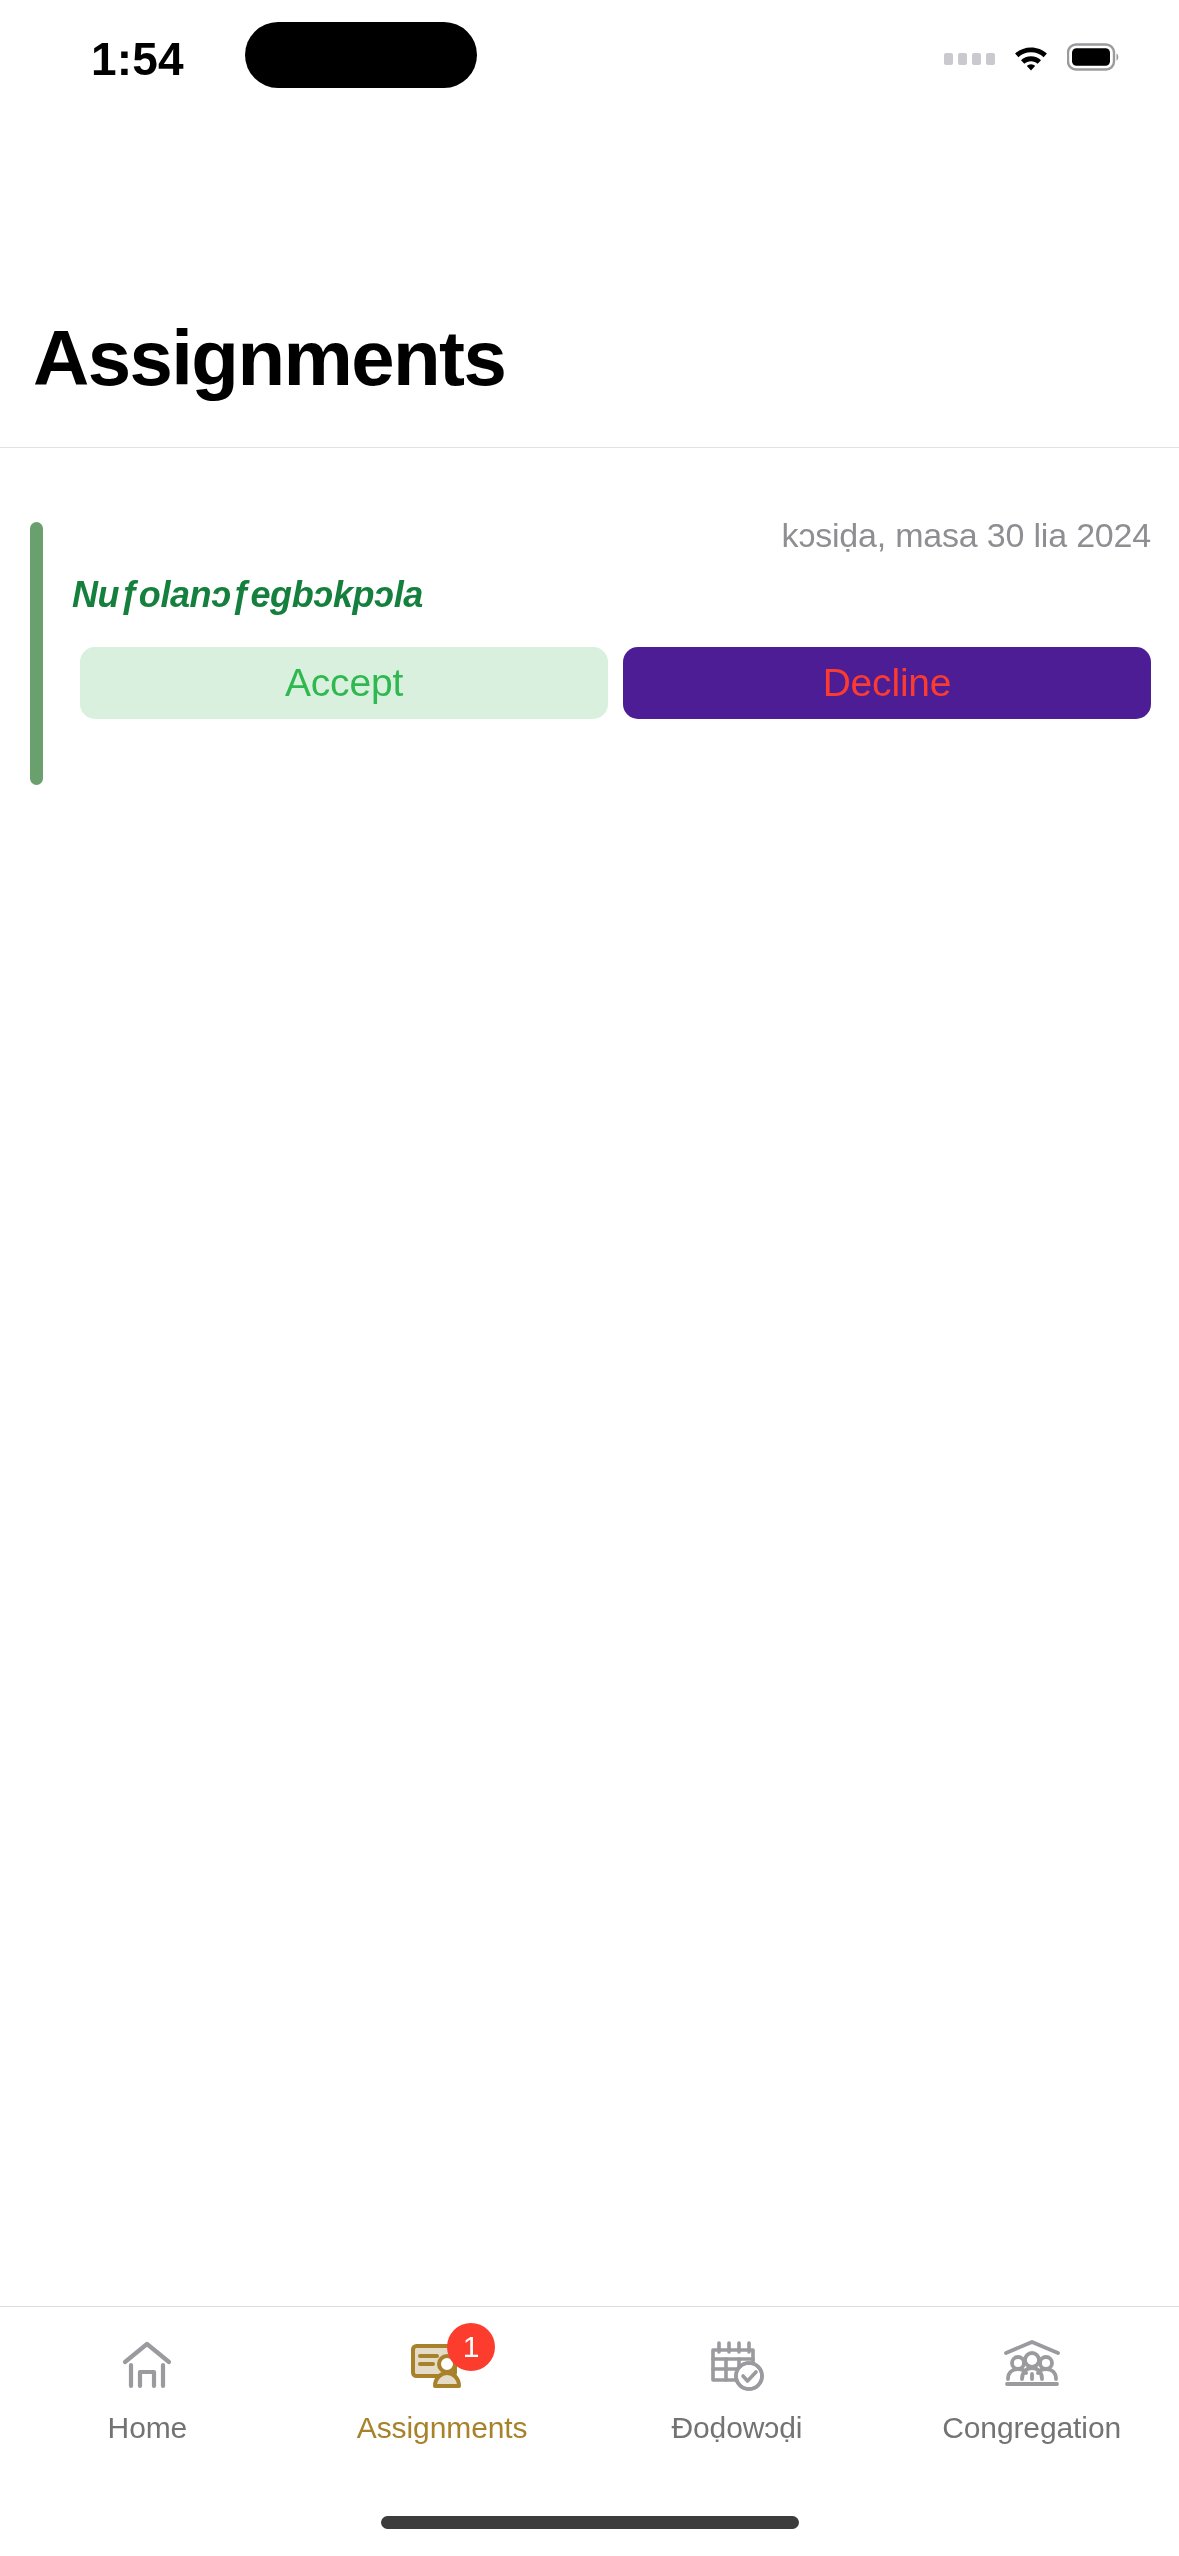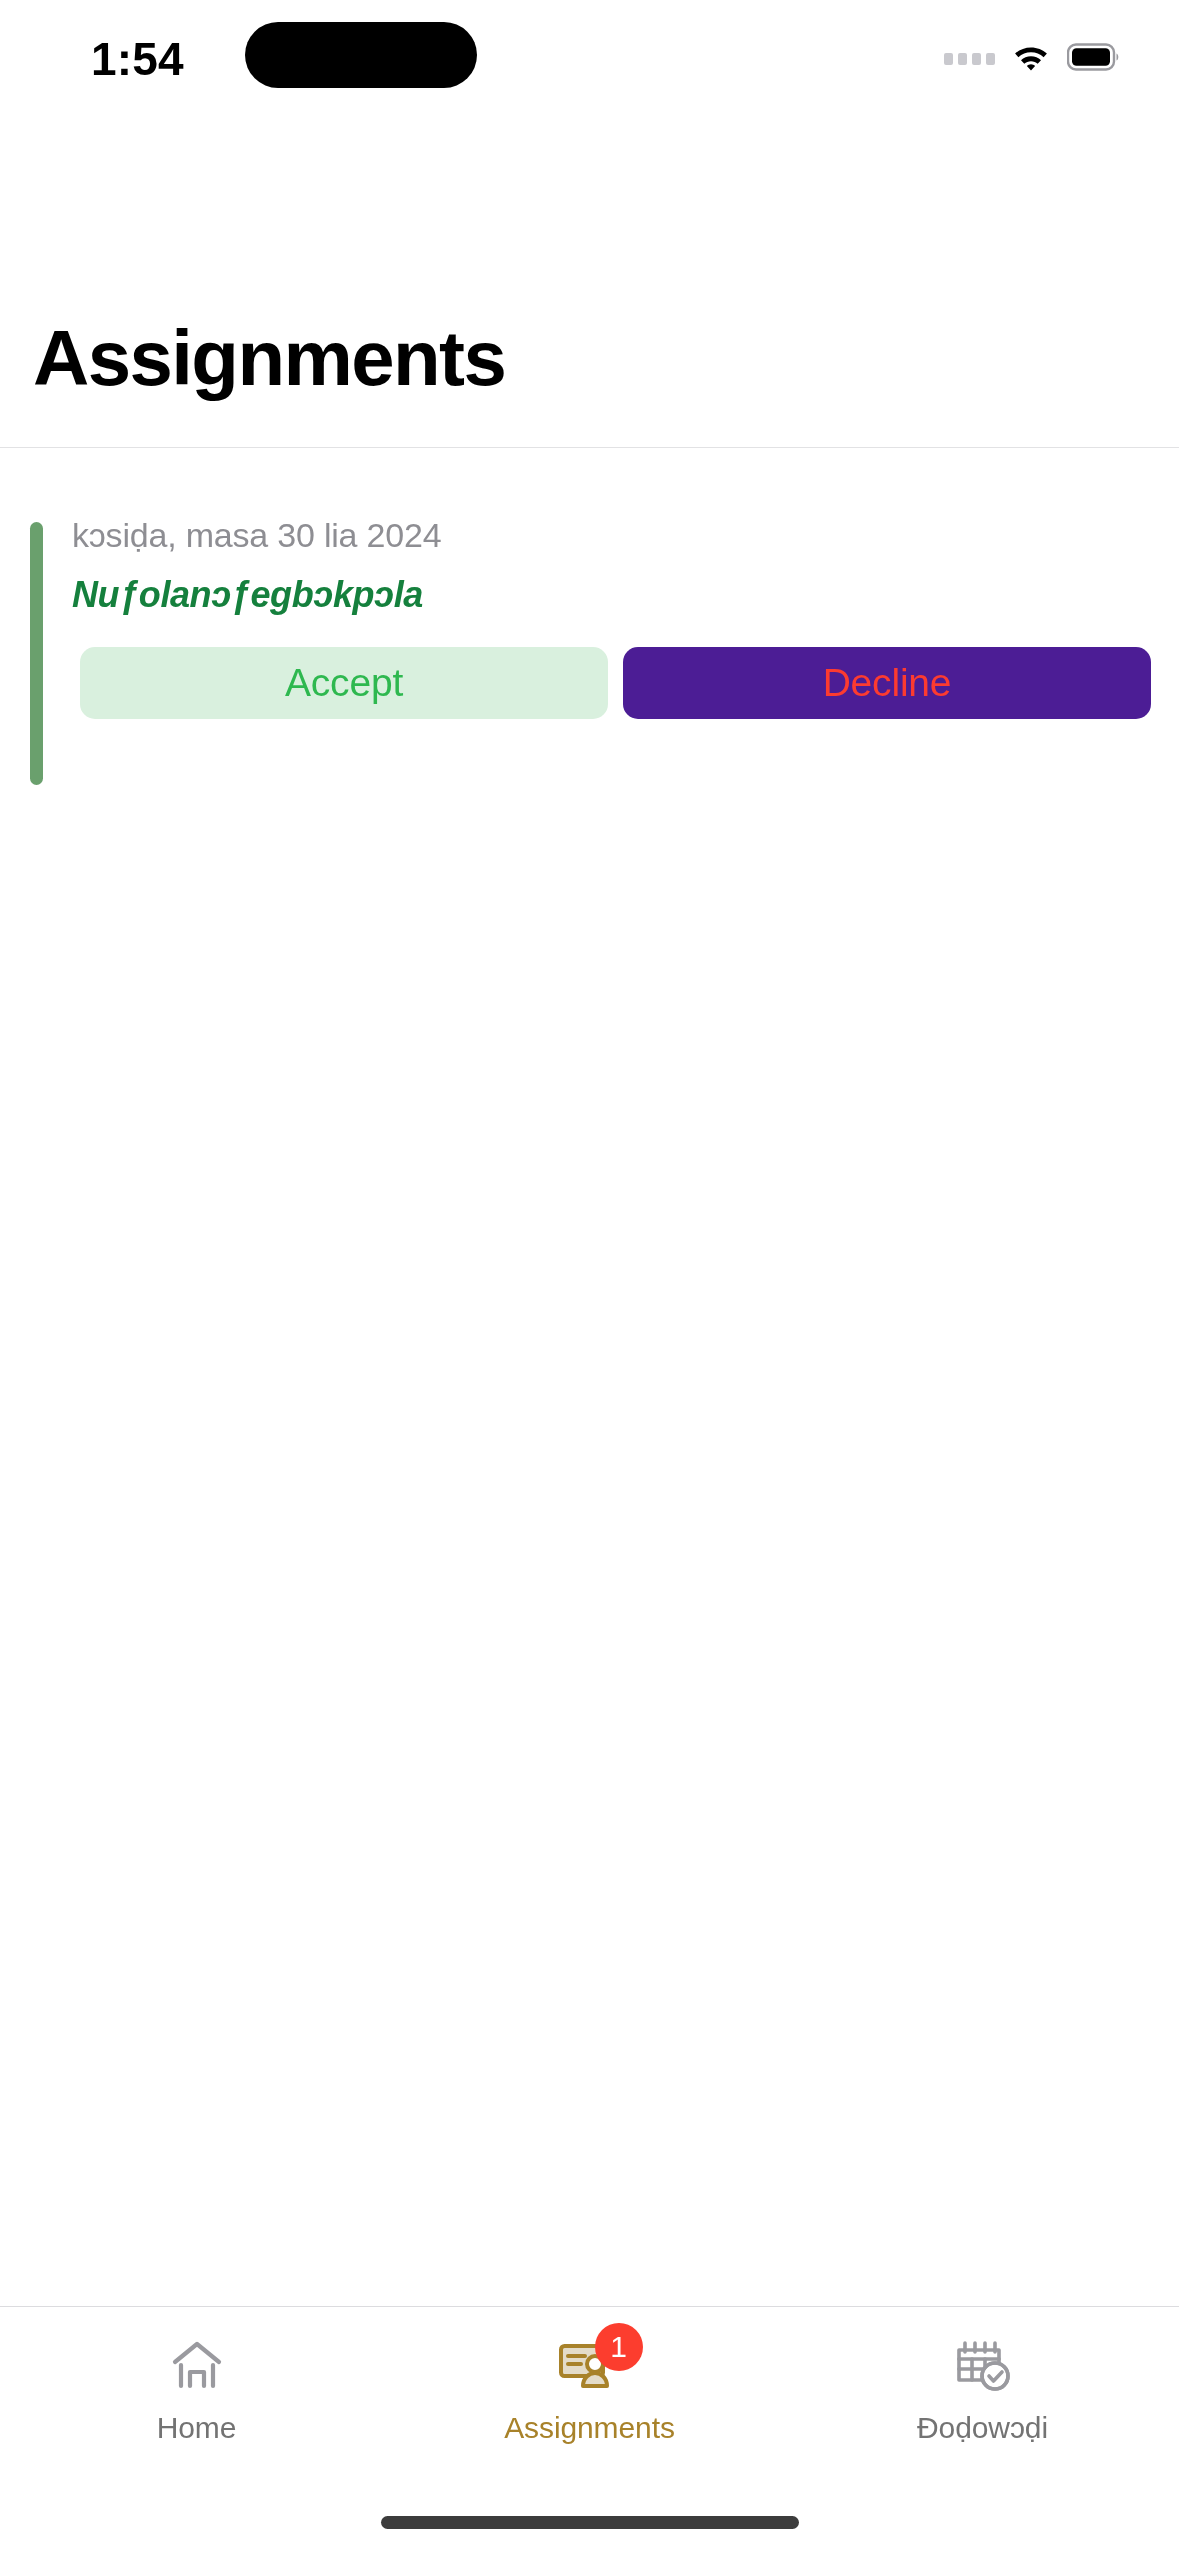--- a/index.html
+++ b/index.html
@@ -119,20 +119,21 @@
     padding-left: 29px;
     padding-right: 28px;
   }
   .card-date {
     font-size: 34px;
     line-height: 42px;
     color: #8e8e93;
     font-weight: 400;
     letter-spacing: -0.2px;
     padding-top: 14px;
+    text-align: right;
   }
   .card-name {
     margin-top: 14px;
     font-size: 36px;
     line-height: 50px;
     font-weight: 700;
     font-style: italic;
     color: #15803d;
     letter-spacing: -0.4px;
   }
@@ -324,18 +325,34 @@
             <path d="M8 35 H40"></path>
             <path d="M14 9 V18 M24 9 V18 M34 9 V18 M44 9 V18"></path>
             <circle cx="44" cy="42" r="13" fill="#ffffff"></circle>
             <circle cx="44" cy="42" r="13"></circle>
             <path d="M38 42 L42.5 47 L51 38"></path>
           </svg>
         </span>
         <span class="tab-label">Ðoḍowɔḍi</span>
       </a>
 
+      <a class="tab">
+        <span class="tab-icon-wrap">
+          <svg width="68" height="62" viewBox="0 0 68 62" fill="none" stroke="#9a9a9f" stroke-width="3.8" stroke-linecap="round" stroke-linejoin="round">
+            <path d="M8 19 L34 8 L60 19"></path>
+            <circle cx="20" cy="29" r="6"></circle>
+            <circle cx="34" cy="26" r="7"></circle>
+            <circle cx="48" cy="29" r="6"></circle>
+            <path d="M10 45 c0-7 5-10 10-10 s6 1.5 8 4"></path>
+            <path d="M58 45 c0-7-5-10-10-10 s-6 1.5-8 4"></path>
+            <path d="M24 45 c0-7 4.5-11 10-11 s10 4 10 11"></path>
+            <path d="M34 40 V45"></path>
+            <path d="M9 50 H59"></path>
+          </svg>
+        </span>
+        <span class="tab-label">Congregation</span>
+      </a>
 
     </div>
     <div class="home-indicator"></div>
   </nav>
 
 </div>
 
 </body></html>

